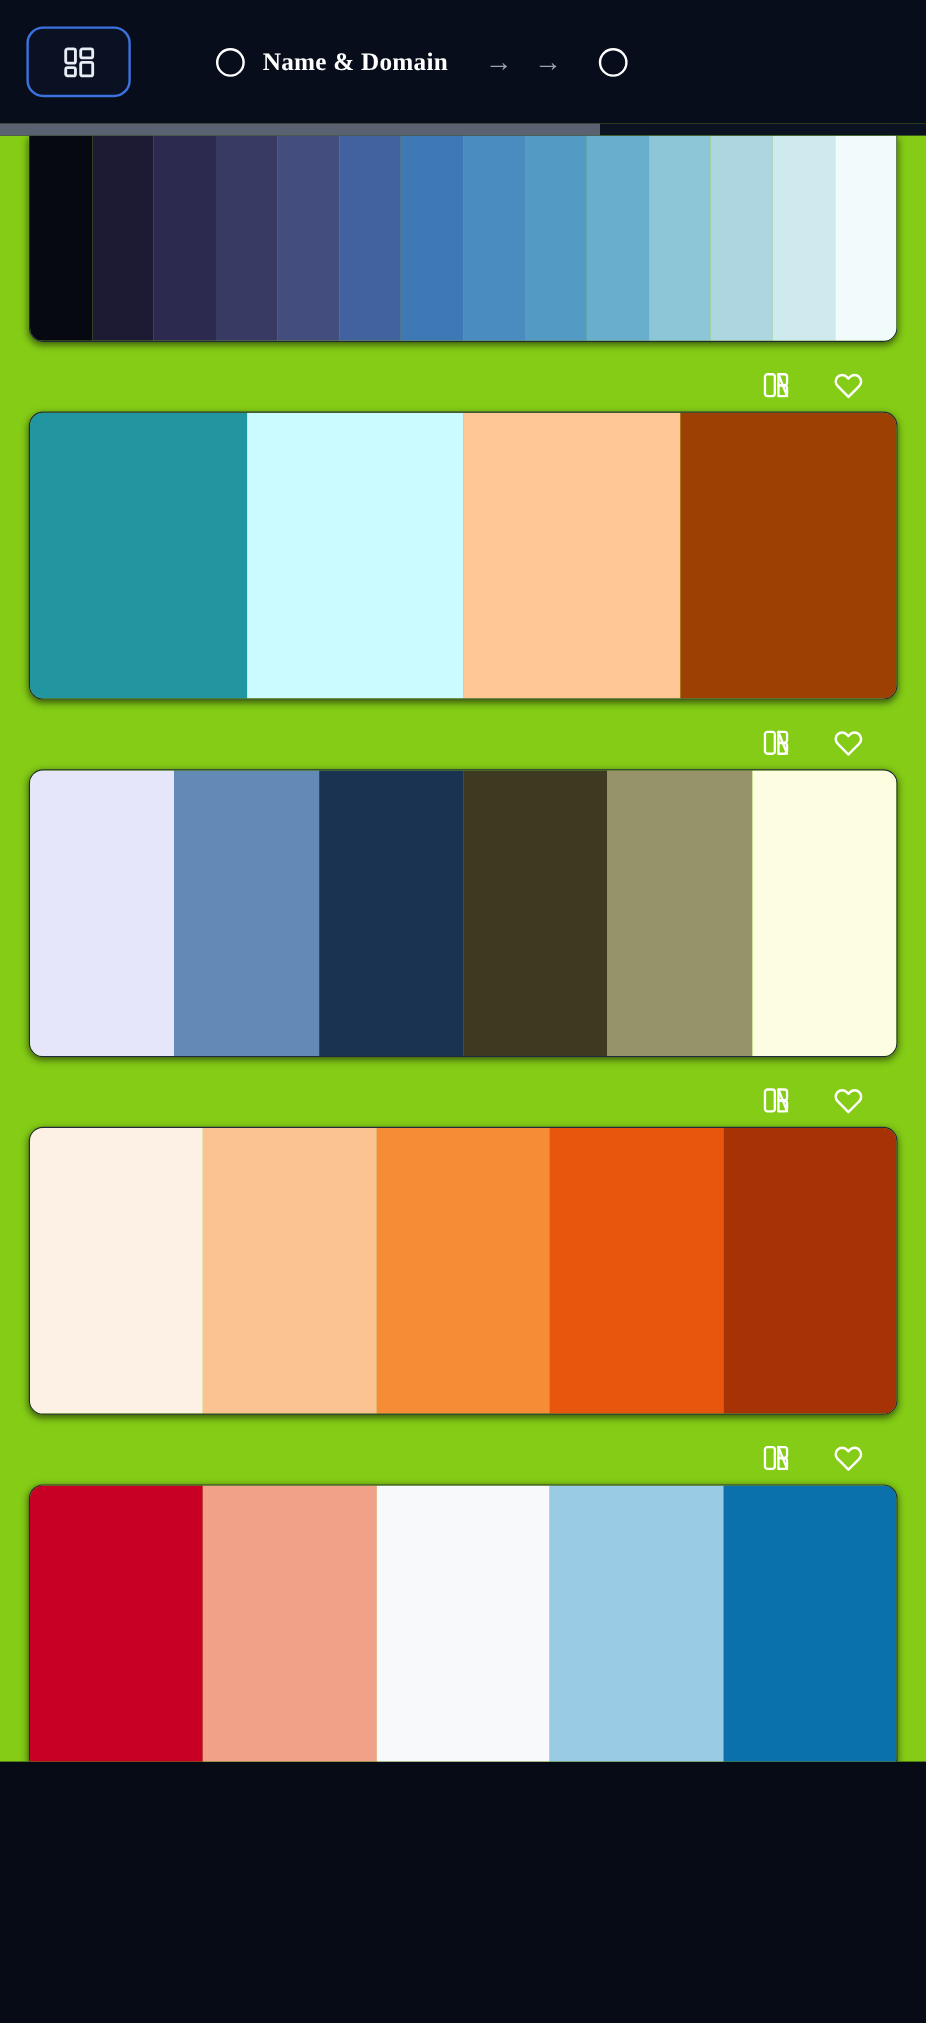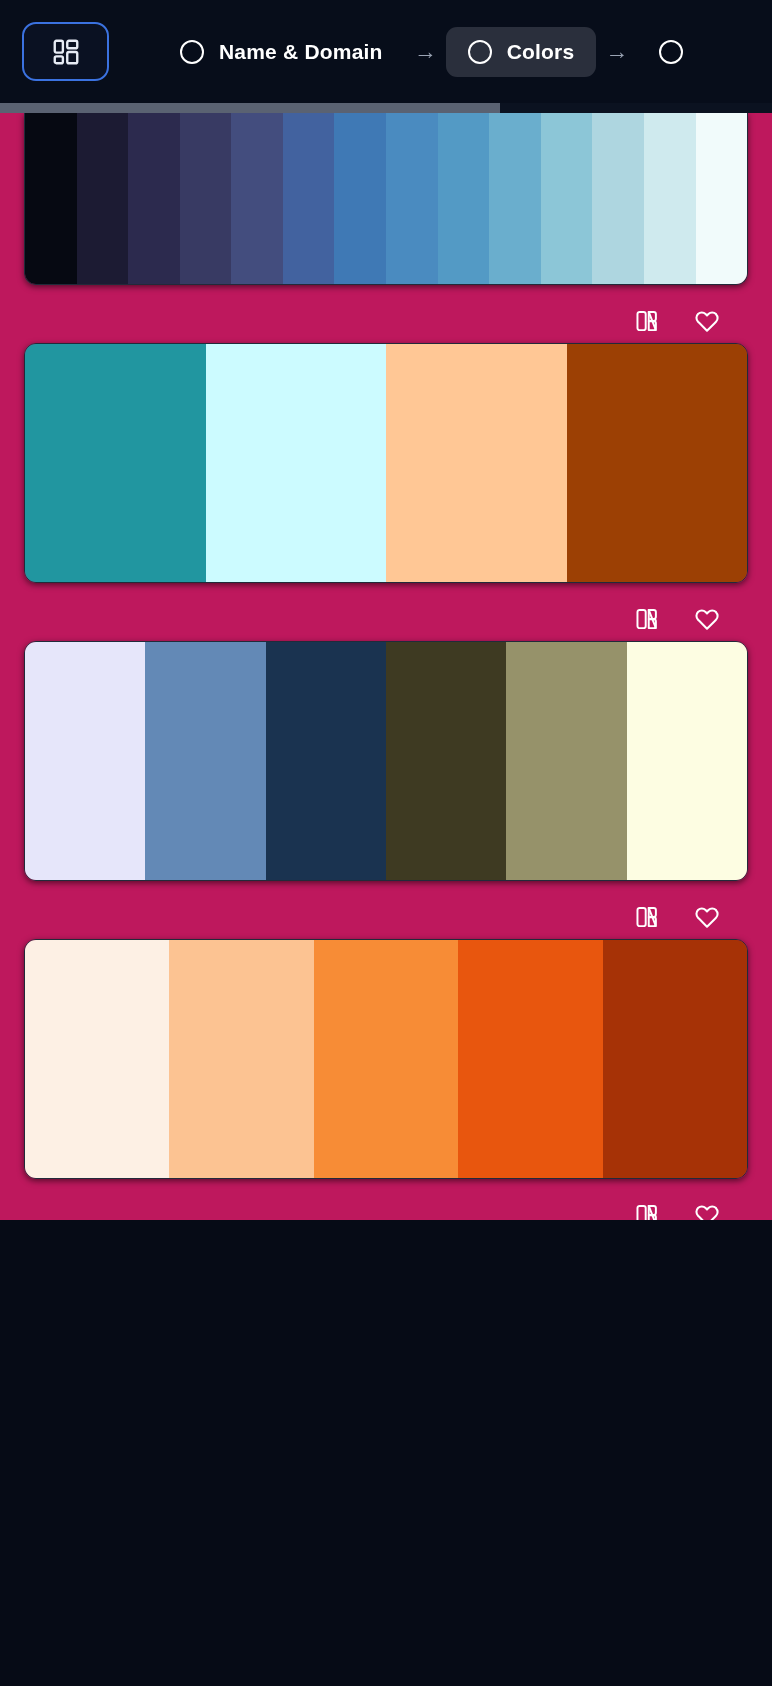--- a/index.html
+++ b/index.html
@@ -8,23 +8,24 @@
     width: 772px;
     height: 1686px;
     background: #060b16;
     font-family: "Liberation Sans", sans-serif;
     overflow: hidden;
   }
 
   .app {
     position: relative;
     width: 772px;
-    height: 1220px;
-    background: #be185d;
-    overflow: hidden;
+    height: 1468px;
+    background: #84cc16;
+    overflow: hidden;
+    font-family: Liberation Serif, serif;
   }
 
   
   .header {
     position: relative;
     height: 103px;
     background: #070d1a;
     display: flex;
     align-items: center;
     padding-left: 22px;
@@ -163,24 +164,20 @@
 
     <div class="stepper">
 
       <div class="step">
         <span class="step-circle"></span>
         <span class="step-label">Name &amp; Domain</span>
       </div>
 
       <span class="step-arrow">→</span>
 
-      <div class="step active">
-        <span class="step-circle"></span>
-        <span class="step-label">Colors</span>
-      </div>
 
       <span class="step-arrow">→</span>
 
       <div class="step">
         <span class="step-circle"></span>
         <span class="step-label"></span>
       </div>
 
     </div>
   </div>

